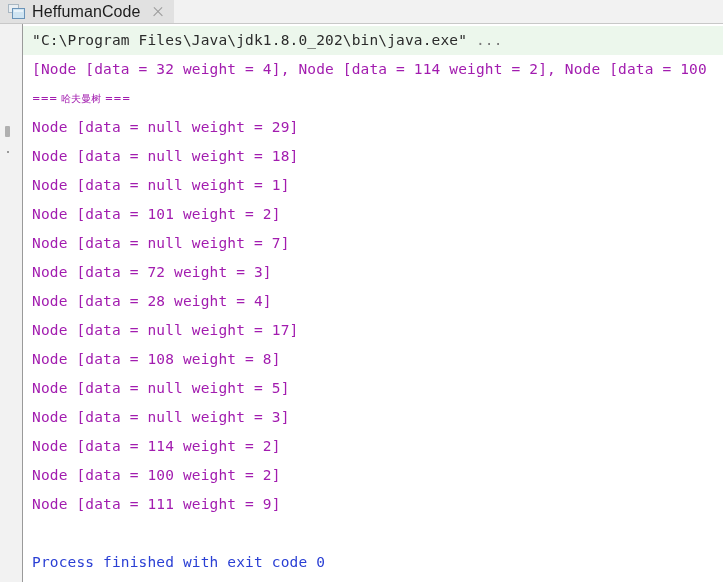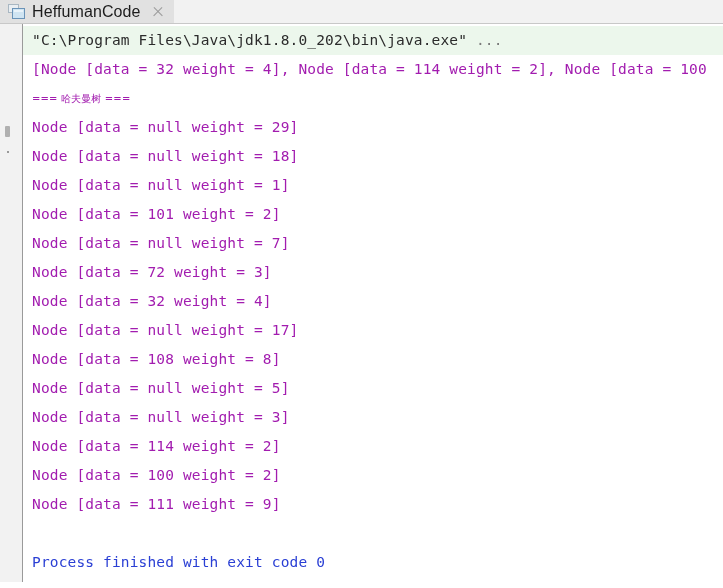--- a/index.html
+++ b/index.html
@@ -174,21 +174,21 @@
   <div class="output" id="console-output">
       <div class="line cmd">"C:\Program Files\Java\jdk1.8.0_202\bin\java.exe"<span class="ellipsis"> ...</span></div>
       <div class="line">[Node [data = 32 weight = 4], Node [data = 114 weight = 2], Node [data = 100</div>
       <div class="line cjk">=== 哈夫曼树 ===</div>
       <div class="line">Node [data = null weight = 29]</div>
       <div class="line">Node [data = null weight = 18]</div>
       <div class="line">Node [data = null weight = 1]</div>
       <div class="line">Node [data = 101 weight = 2]</div>
       <div class="line">Node [data = null weight = 7]</div>
       <div class="line">Node [data = 72 weight = 3]</div>
-      <div class="line">Node [data = 32 weight = 4]</div>
+      <div class="line">Node [data = 28 weight = 4]</div>
       <div class="line">Node [data = null weight = 17]</div>
       <div class="line">Node [data = 108 weight = 8]</div>
       <div class="line">Node [data = null weight = 5]</div>
       <div class="line">Node [data = null weight = 3]</div>
       <div class="line">Node [data = 114 weight = 2]</div>
       <div class="line">Node [data = 100 weight = 2]</div>
       <div class="line">Node [data = 111 weight = 9]</div>
       <div class="line blank">&nbsp;</div>
       <div class="line exit">Process finished with exit code 0</div>
     </div>

